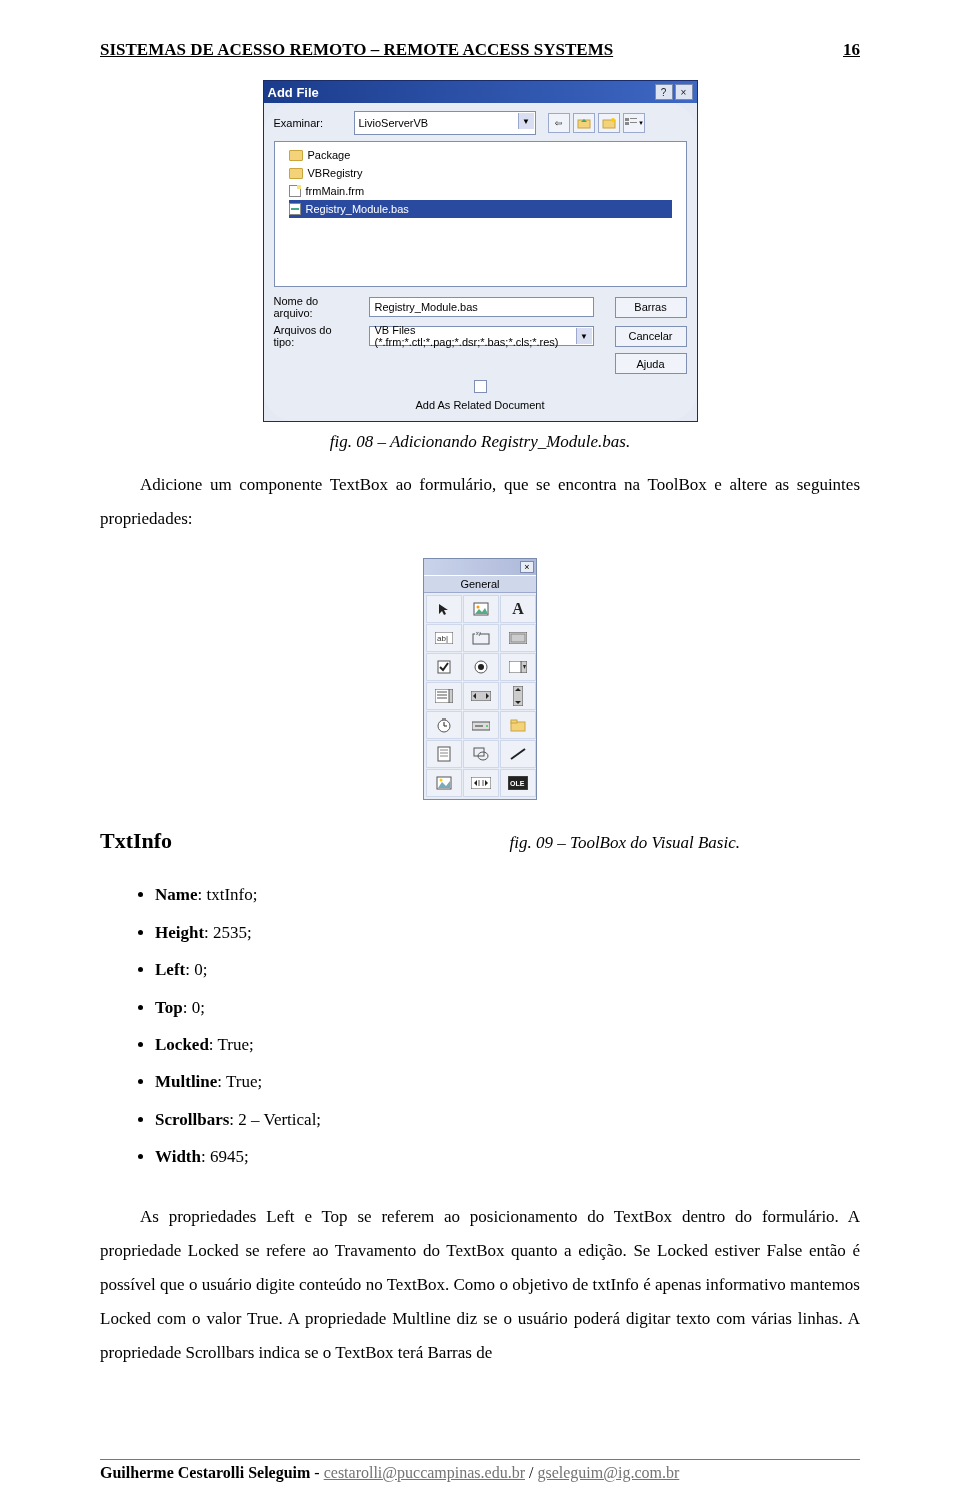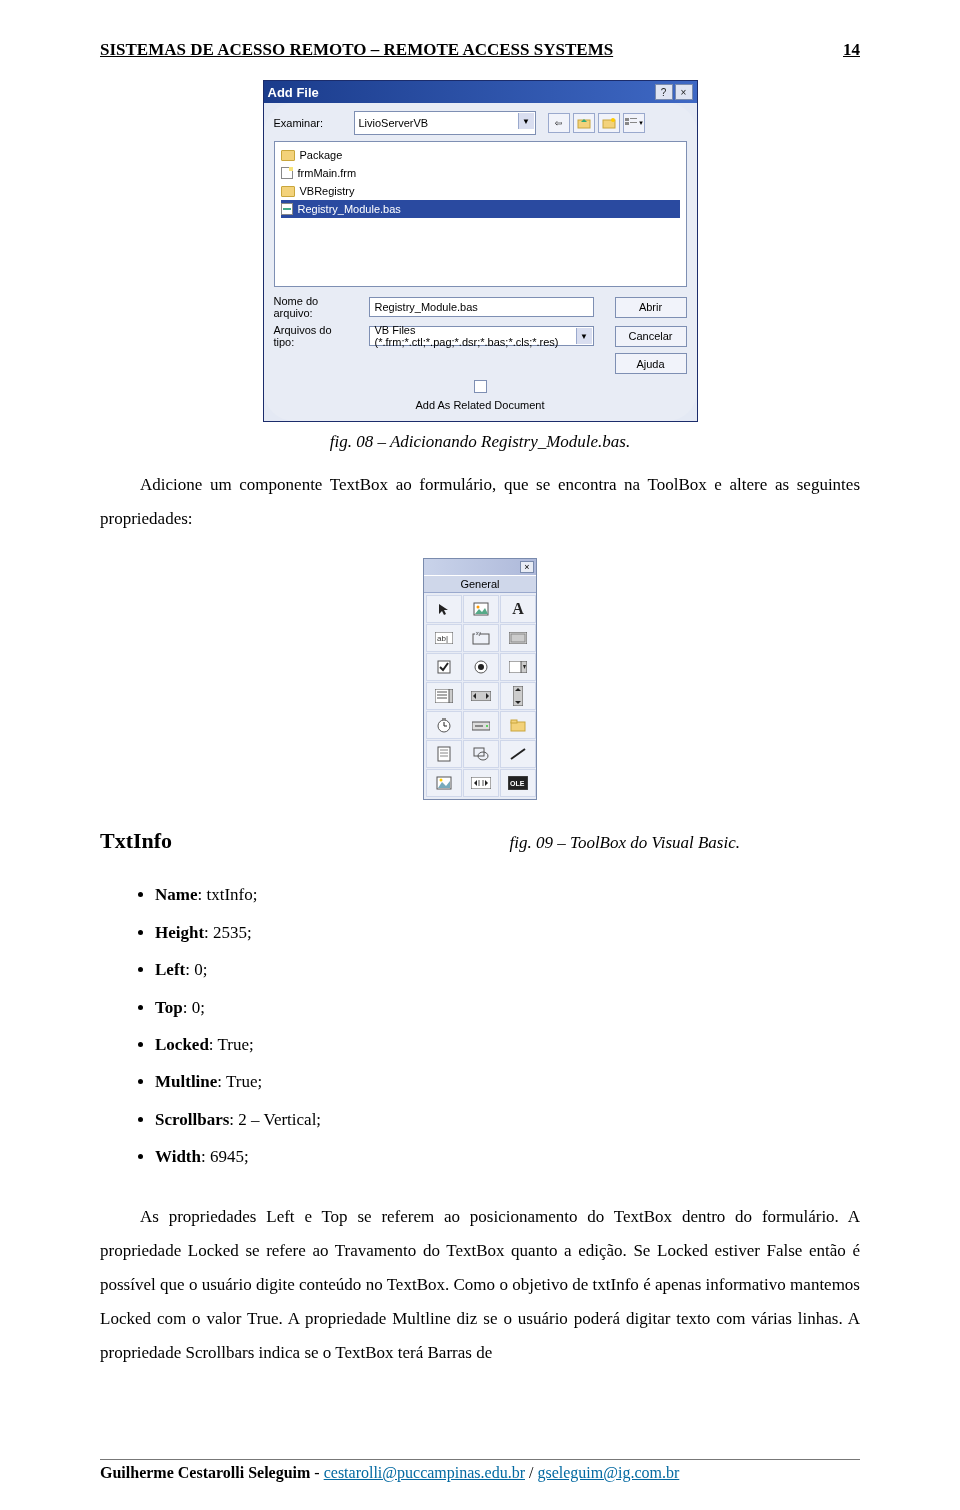--- a/index.html
+++ b/index.html
@@ -8,37 +8,37 @@
   .header-line { font-weight: bold; font-size: 17px; text-decoration: underline; display: flex; justify-content: space-between; margin-bottom: 20px; }
   .fig-container { display: flex; flex-direction: column; align-items: center; margin-bottom: 10px; }
   .fig-caption { font-style: italic; font-size: 17px; text-align: center; margin: 8px 0 16px 0; }
   .body-text { font-size: 17px; line-height: 2.0; text-align: justify; text-indent: 40px; margin-bottom: 22px; }
   .section-heading { font-size: 22px; font-weight: bold; margin: 18px 0 18px 0; }
   ul.props { list-style: disc; padding-left: 55px; margin: 4px 0 24px 0; }
   ul.props li { font-size: 17px; line-height: 2.2; }
   ul.props li .k { font-weight: bold; }
   .footer { position: absolute; bottom: 28px; left: 100px; right: 100px; border-top: 1.5px solid #777; padding-top: 4px; font-size: 16px; }
   .footer .name { font-weight: bold; }
-  .footer .link { color: #0369a1; text-decoration: underline; }
+  .footer .link { color: #737373; text-decoration: underline; }
 
   
   .dlg { width: 435px; border: 1px solid #1b2c6b; background: #e4e9f4; font-family: Tahoma, Arial, sans-serif; font-size: 11px; color: #000; }
   .dlg-titlebar { display: flex; align-items: center; justify-content: space-between; height: 22px; background: linear-gradient(to right, #1b3c8c, #3e68c4); color: #fff; padding: 0 4px; }
   .dlg-title { font-weight: bold; font-size: 13px; }
   .dlg-tb-btns { display: flex; gap: 2px; }
   .dlg-tb-btn { width: 18px; height: 16px; background: #dfe4f2; border: 1px solid #7a8bad; display: flex; align-items: center; justify-content: center; font-size: 10px; color: #222; }
   .dlg-body { padding: 8px 10px 10px 10px; background: #e8ecf5; border-radius: 30px; }
   .dlg-row { display: flex; align-items: center; margin-bottom: 6px; gap: 6px; }
   .dlg-label { width: 74px; font-size: 11px; }
   .dlg-combo { flex: 0 0 182px; height: 24px; border: 1px solid #7e8fb3; background: #fff; display: flex; align-items: center; padding: 0 4px; font-size: 11px; position: relative; }
   .dlg-combo .dd { position: absolute; right: 1px; top: 1px; width: 16px; height: 16px; background: #d9def0; border-left: 1px solid #9aa9cd; display: flex; align-items: center; justify-content: center; font-size: 8px; }
   .dlg-icons { display: flex; gap: 3px; margin-left: 6px; }
   .dlg-ico { width: 22px; height: 20px; border: 1px solid #9aa9cd; background: #f1f3fa; display: flex; align-items: center; justify-content: center; font-size: 10px; }
   .dlg-ico .chev { font-size: 9px; }
-  .file-list { height: 146px; background: #fff; border: 1px solid #7e8fb3; padding: 4px 6px; margin-bottom: 8px; }
+  .file-list { height: 146px; background: #fff; border: 1px solid #7e8fb3; padding: 4px 14px; margin-bottom: 8px; }
   .file-item { display: flex; align-items: center; height: 18px; gap: 5px; font-size: 11px; }
   .file-item.sel { background: #2a4aa0; color: #fff; }
   .ico-folder { width: 14px; height: 11px; background: #f3d27a; border: 1px solid #c9a63c; border-radius: 1px; }
   .ico-frm { width: 12px; height: 12px; background: #fff; border: 1px solid #888; position: relative; }
   .ico-frm::after { content: ""; position: absolute; right: -1px; top: -1px; width: 4px; height: 4px; background: #f5e27a; }
   .ico-bas { width: 12px; height: 12px; background: #fff; border: 1px solid #888; position: relative; }
   .ico-bas::before { content: ""; position: absolute; left: 1px; top: 4px; width: 8px; height: 2px; background: #4a8; }
   .dlg-field-row { display: flex; align-items: center; margin-bottom: 5px; gap: 21px; }
   .dlg-field-label { width: 74px; font-size: 11px; line-height: 1.1; }
   .dlg-input { flex: 1; height: 20px; border: 1px solid #7e8fb3; background: #fff; display: flex; align-items: center; padding: 0 5px; font-size: 11px; position: relative; }
@@ -55,21 +55,21 @@
   .tb-grid { display: grid; grid-template-columns: repeat(3, 36px); grid-auto-rows: 28px; gap: 1px; padding: 2px; background: #e8ecf5; }
   .tb-cell { border: 1px solid #cfd7ea; display: flex; align-items: center; justify-content: center; font-size: 13px; color: #222; background: #eef1f8; }
   .tb-cell svg { display: block; }
 </style>
 </head>
 <body>
 <div class="page">
 
 <div class="header-line">
   <span>SISTEMAS DE ACESSO REMOTO – REMOTE ACCESS SYSTEMS</span>
-  <span>14</span>
+  <span>16</span>
 </div>
 
 <div class="fig-container">
   <div class="dlg">
     <div class="dlg-titlebar">
       <span class="dlg-title">Add File</span>
       <div class="dlg-tb-btns">
         <div class="dlg-tb-btn">
               <span>?</span>
             </div>
@@ -112,40 +112,40 @@
           </div>
         </div>
       </div>
 
       <div class="file-list">
         <div class="file-item">
           <span class="ico-folder"></span>
           <span>Package</span>
         </div>
         <div class="file-item">
+          <span class="ico-folder"></span>
+          <span>VBRegistry</span>
+        </div>
+        <div class="file-item">
           <span class="ico-frm"></span>
           <span>frmMain.frm</span>
-        </div>
-        <div class="file-item">
-          <span class="ico-folder"></span>
-          <span>VBRegistry</span>
         </div>
         <div class="file-item sel">
           <span class="ico-bas"></span>
           <span>Registry_Module.bas</span>
         </div>
       </div>
 
       <div class="dlg-field-row">
         <span class="dlg-field-label">Nome do arquivo:</span>
         <div class="dlg-input">
           <span>Registry_Module.bas</span>
         </div>
         <div class="dlg-btn">
-              <span>Abrir</span>
+              <span>Barras</span>
             </div>
       </div>
       <div class="dlg-field-row">
         <span class="dlg-field-label">Arquivos do tipo:</span>
         <div class="dlg-input">
           <span>VB Files (*.frm;*.ctl;*.pag;*.dsr;*.bas;*.cls;*.res)</span>
           <span class="dd">▼</span>
         </div>
         <div class="dlg-btn">
               <span>Cancelar</span>

